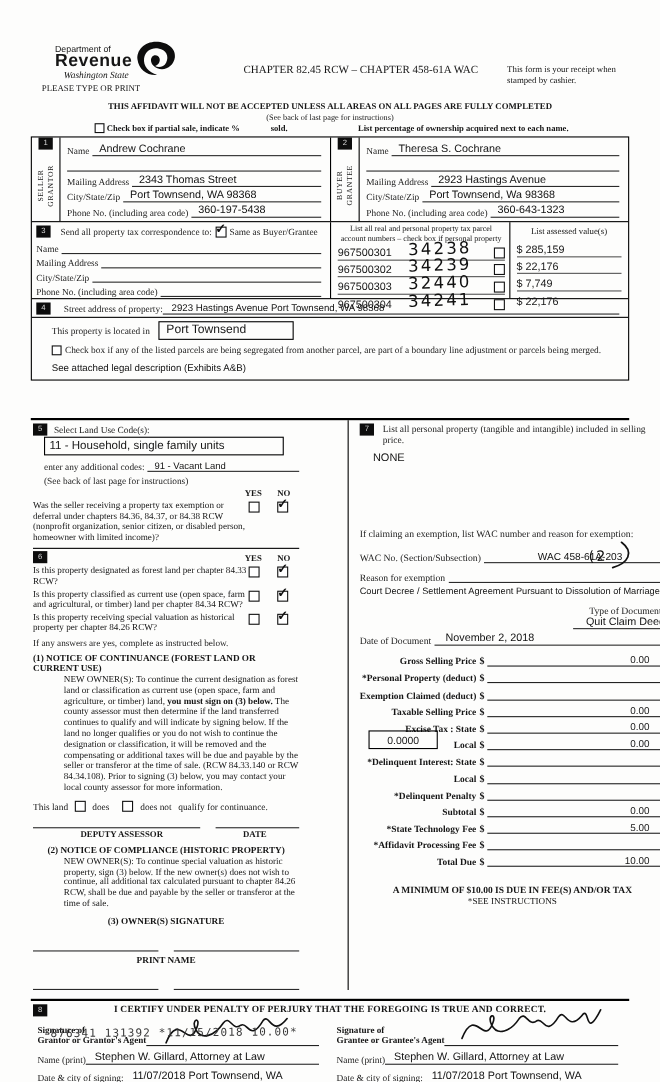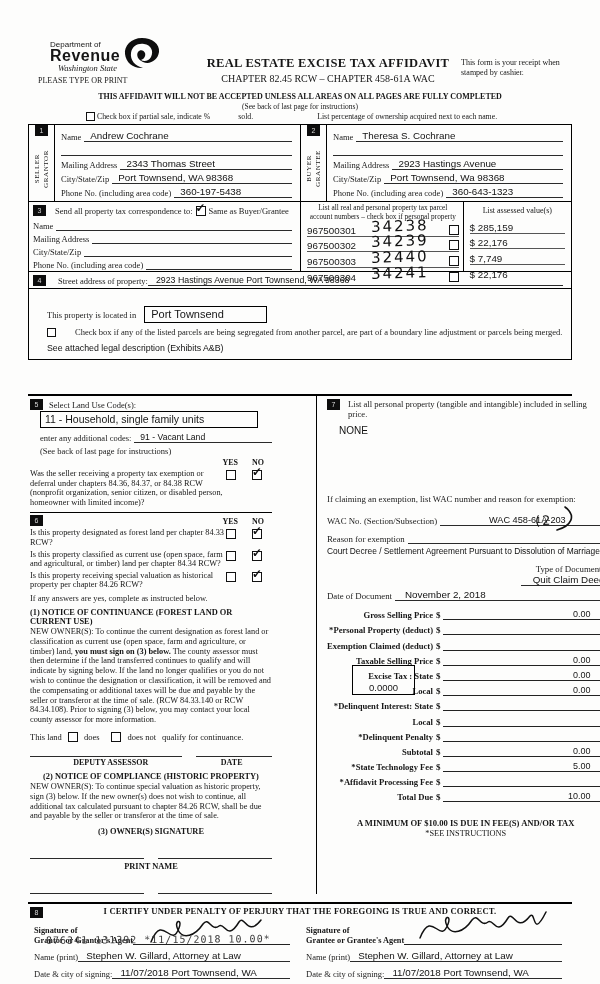--- a/index.html
+++ b/index.html
@@ -25,21 +25,21 @@
   .logo .rev { font-family:"Liberation Sans",sans-serif; font-weight:bold; font-size:16px; letter-spacing:.5px; line-height:14px; }
   .logo .st { font-style:italic; font-size:8.5px; padding-left:8px; }
   .logo svg { position:absolute; left:72px; top:-4px; }
   .titleblock { position:absolute; left:140px; top:16px; width:320px; text-align:center; }
   .title { font-size:12.5px; font-weight:bold; letter-spacing:.3px; }
   .subtitle { font-size:10px; margin-top:2px; }
   .receipt { position:absolute; right:6px; top:18px; width:105px; font-size:8px; text-align:left; line-height:10px; }
   .typeprint { position:absolute; left:10px; top:36px; font-size:8px; }
   .warn { position:absolute; left:0; right:0; top:52px; text-align:center; font-size:8px; font-weight:bold; }
   .seeback { position:absolute; left:0; right:0; top:62px; text-align:center; font-size:7.5px; }
-  .partialrow { position:absolute; left:58px; right:0; top:72px; display:flex; font-size:7.8px; font-weight:normal; align-items:center; }
+  .partialrow { position:absolute; left:58px; right:0; top:72px; display:flex; font-size:7.8px; font-weight:bold; align-items:center; }
 
   
   .mainbox { border:1.6px solid #000; }
   .halves { display:flex; }
   .half { width:50%; display:flex; }
   .half + .half { border-left:1.4px solid #000; }
   .vstrip { width:26px; border-right:1px solid #000; display:flex; flex-direction:column; align-items:center; }
   .vwords { flex:1; display:flex; flex-direction:row; align-items:center; justify-content:center; gap:1px; }
   .vword { writing-mode:vertical-rl; transform:rotate(180deg); font-size:7px; letter-spacing:.6px; }
   .party { flex:1; padding:4px 8px 3px 6px; display:flex; flex-direction:column; justify-content:space-between; }
@@ -56,45 +56,45 @@
   .parcelrow { display:flex; align-items:flex-end; height:15.5px; border-bottom:1px solid #555; position:relative; }
   .parcelrow:last-child { border-bottom:none; }
   .pnum { font-family:"Liberation Sans",sans-serif; font-size:9.8px; }
   .phand { position:absolute; left:64px; bottom:1px; }
   .parcelrow .cb { margin-left:auto; margin-bottom:1px; }
   .valrow { display:flex; align-items:flex-end; height:15.5px; border-bottom:1px solid #555; font-family:"Liberation Sans",sans-serif; font-size:9.8px; }
   .valrow:last-child { border-bottom:none; }
   .valhdr { font-size:8px; text-align:center; padding:2px 0 3px; }
 
   .streetrow { border-top:1.2px solid #000; display:flex; align-items:flex-end; padding:3px 8px 2px 4px; }
-  .locblock { border-top:1px solid #000; padding:17px 8px 6px 18px; }
+  .locblock { border-top:1px solid #000; padding:3px 8px 6px 18px; }
   .locbox { border:1.6px solid #000; font-family:"Liberation Sans",sans-serif; font-size:11px; padding:1px 42px 2px 6px; margin-left:8px; display:inline-block; }
 
   
   .twocol { display:flex; border-top:2px solid #000; margin-top:34px;gap:36px; }
   .colL { width:256px; padding:3px 8px 0 2px; }
   .colR { flex:1; border-left:1.4px solid #000; padding:3px 0 0 10px; }
 
   .luc-box { border:1.4px solid #000; font-family:"Liberation Sans",sans-serif; font-size:10.5px; padding:1px 4px 2px; margin:1px 0 2px 10px; width:218px; }
   .yn { display:flex; justify-content:flex-end; gap:14px; font-size:8px; font-weight:bold; padding-right:8px; margin-top:2px; }
   .qrow { display:flex; margin-top:2px; }
   .qtext { width:196px; font-size:8.3px; line-height:9.6px; }
   .qboxes { flex:1; display:flex; justify-content:flex-end; gap:16px; padding-right:10px; padding-top:1px; }
   .notice-title { font-size:8.4px; font-weight:bold; margin-top:5px; }
-  .notice-p { font-size:8.3px; line-height:9.8px; text-align:left; margin-top:1px; }
+  .notice-p { font-size:8.3px; line-height:9.8px; text-align:left; margin-top:1px;margin-left:28px; }
   .ctr { text-align:center; }
   .sigline2 { display:flex; gap:14px; margin-top:14px; }
   .sigline2 .line { flex:1; }
   .dualcap { display:flex; font-size:8px; font-weight:bold; margin-top:1px; }
 
   .feerow { display:flex; align-items:flex-end; height:15.2px; position:relative; }
   .feelabel { margin-left:auto; font-size:8.6px; font-weight:bold; white-space:nowrap; }
   .dollar { font-size:9px; font-weight:bold; padding:0 2px 0 3px; }
   .feeline { width:162px; border-bottom:1px solid #222; text-align:right; font-family:"Liberation Sans",sans-serif; font-size:9px; padding-right:14px; }
-  .ratebox { position:absolute; left:25px; bottom:1px; border:1.4px solid #000; font-family:"Liberation Sans",sans-serif; font-size:9.5px; padding:16px 16px 1px; }
+  .ratebox { position:absolute; left:8px; bottom:1px; border:1.4px solid #000; font-family:"Liberation Sans",sans-serif; font-size:9.5px; padding:3px 16px 1px; }
 
   
   .certblock { border-top:2px solid #000; border-bottom:1.4px solid #000; margin-top:8px; padding:2px 0 6px 0; position:relative; }
   .certline { text-align:center; font-size:8.6px; font-weight:bold; letter-spacing:.2px; }
   .certcols { display:flex; margin-top:3px; }
   .certcol { width:50%; padding:0 10px 0 6px; }
   .siglabel { font-size:8.3px; font-weight:bold; line-height:9.5px; }
   .sigrow { display:flex; align-items:flex-end; }
   .sigscribble { position:relative; flex:1; border-bottom:1px solid #222; height:26px; }
   .sigscribble svg { position:absolute; left:10px; bottom:-6px; }
@@ -109,21 +109,20 @@
   <div class="hdr">
     <div class="logo">
       <div class="dept">Department of</div>
       <div class="rev">Revenue</div>
       <div class="st">Washington State</div>
       <svg width="40" height="36" viewBox="0 0 40 36">
         <path d="M20 2 C9 2 2 10 3 18 C4 27 12 33 21 32 C13 30 8 24 9 17 C10 10 16 7 22 8 C29 9 32 15 29 21 C27 25 22 26 19 24 C22 23 24 20 23 17 C22 14 18 13 16 16 C14 19 16 24 21 26 C28 29 36 24 37 16 C38 8 30 2 20 2 Z" fill="#0e0e0e"></path>
       </svg>
     </div>
     <div class="titleblock">
-      <div class="title">REAL ESTATE EXCISE TAX AFFIDAVIT</div>
       <div class="subtitle">CHAPTER 82.45 RCW – CHAPTER 458-61A WAC</div>
     </div>
     <div class="receipt">This form is your receipt when stamped by cashier.</div>
     <div class="typeprint">PLEASE TYPE OR PRINT</div>
     <div class="warn">THIS AFFIDAVIT WILL NOT BE ACCEPTED UNLESS ALL AREAS ON ALL PAGES ARE FULLY COMPLETED</div>
     <div class="seeback">(See back of last page for instructions)</div>
     <div class="partialrow">
       <span class="cb" style="width:9px;height:9px;"></span>
       <span style="margin-left:2px;">Check box if partial sale, indicate %</span>
       <span style="margin-left:28px;">sold.</span>
@@ -257,21 +256,21 @@
       <span class="secbox">4</span>
       <span class="lbl" style="margin-left:12px; white-space:nowrap;">Street address of property:</span>
       <span class="line grow fill" style="font-size:8.8px; padding-left:8px;">2923 Hastings Avenue Port Townsend, WA 98368</span>
     </div>
 
     <div class="locblock">
       <div class="row" style="align-items:center;">
         <span class="lbl">This property is located in</span>
         <span class="locbox">Port Townsend</span>
       </div>
-      <div class="row" style="align-items:center; margin-top:4px; gap:19px;">
+      <div class="row" style="align-items:center; margin-top:4px; gap:3px;">
         <span class="cb" style="width:9px;height:9px;"></span>
         <span class="lbl">Check box if any of the listed parcels are being segregated from another parcel, are part of a boundary line adjustment or parcels being merged.</span>
       </div>
       <div class="fill" style="font-size:8.8px; margin-top:6px;">See attached legal description (Exhibits A&amp;B)</div>
     </div>
   </div>
 
   <div class="twocol">
 
     <div class="colL">

